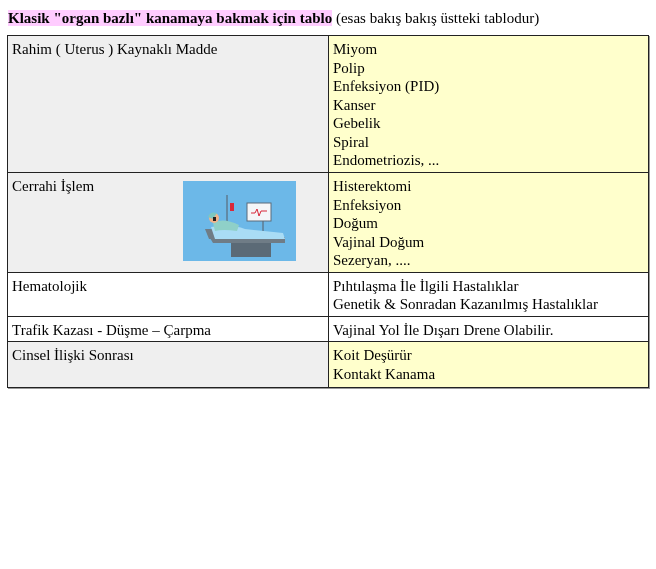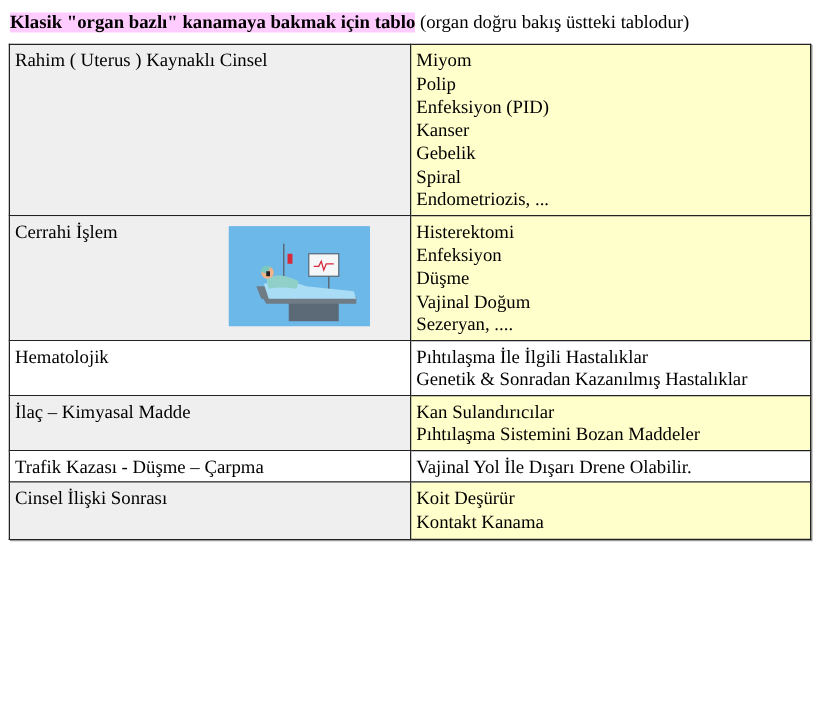--- a/index.html
+++ b/index.html
@@ -37,29 +37,29 @@
       position: absolute; left: 175px; top: 8px;
       width: 113px; height: 80px; background: #6cb8e8;
       overflow: hidden;
     }
     .surgery-img svg { width: 100%; height: 100%; display: block; }
   </style>
 </head>
 <body>
 
 <div class="title">
-  <span class="hl">Klasik "organ bazlı"  kanamaya bakmak için  tablo</span><span> (organ doğru bakış üstteki tablodur)</span>
+  <span class="hl">Klasik "organ bazlı"  kanamaya bakmak için  tablo</span><span> (esas bakış bakış üstteki tablodur)</span>
 </div>
 
 <table class="bleed">
   <tbody>
 
     <tr style="height:137px;">
       <td class="left grey">
-        <span class="label-bold">Rahim ( Uterus )</span><span> Kaynaklı Cinsel</span>
+        <span class="label-bold">Rahim ( Uterus )</span><span> Kaynaklı Madde</span>
       </td>
       <td class="yellow">
         <span class="list-line">Miyom</span>
         <span class="list-line">Polip</span>
         <span class="list-line">Enfeksiyon (PID)</span>
         <span class="list-line">Kanser</span>
         <span class="list-line">Gebelik</span>
         <span class="list-line">Spiral</span>
         <span class="list-line">Endometriozis, ...</span>
       </td>
@@ -90,45 +90,36 @@
 
             <circle cx="31" cy="37" r="5" fill="#f2b38a"></circle>
             <path d="M 25 36 Q 27 30 34 32 L 30 38 Z" fill="#7cc7c0"></path>
             <rect x="30" y="36" width="3" height="4" fill="#222"></rect>
           </svg>
         </div>
       </td>
       <td class="yellow">
         <span class="list-line">Histerektomi</span>
         <span class="list-line">Enfeksiyon</span>
-        <span class="list-line">Düşme</span>
+        <span class="list-line">Doğum</span>
         <span class="list-line">Vajinal Doğum</span>
         <span class="list-line">Sezeryan, ....</span>
       </td>
     </tr>
 
     <tr style="height:44px;margin-left:29px;">
       <td class="left white">
         <span class="label-bold">Hematolojik</span>
       </td>
       <td class="white">
         <span class="list-line">Pıhtılaşma İle İlgili Hastalıklar</span>
         <span class="list-line">Genetik &amp; Sonradan Kazanılmış Hastalıklar</span>
       </td>
     </tr>
 
-    <tr style="height:44px;">
-      <td class="left grey">
-        <span class="label-bold">İlaç – Kimyasal Madde</span>
-      </td>
-      <td class="yellow">
-        <span class="list-line">Kan Sulandırıcılar</span>
-        <span class="list-line">Pıhtılaşma Sistemini Bozan Maddeler</span>
-      </td>
-    </tr>
 
     <tr style="height:16px;">
       <td class="left white">
         <span class="label-bold">Trafik Kazası - Düşme – Çarpma</span>
       </td>
       <td class="white">
         <span class="list-line">Vajinal Yol İle Dışarı Drene Olabilir.</span>
       </td>
     </tr>
 

